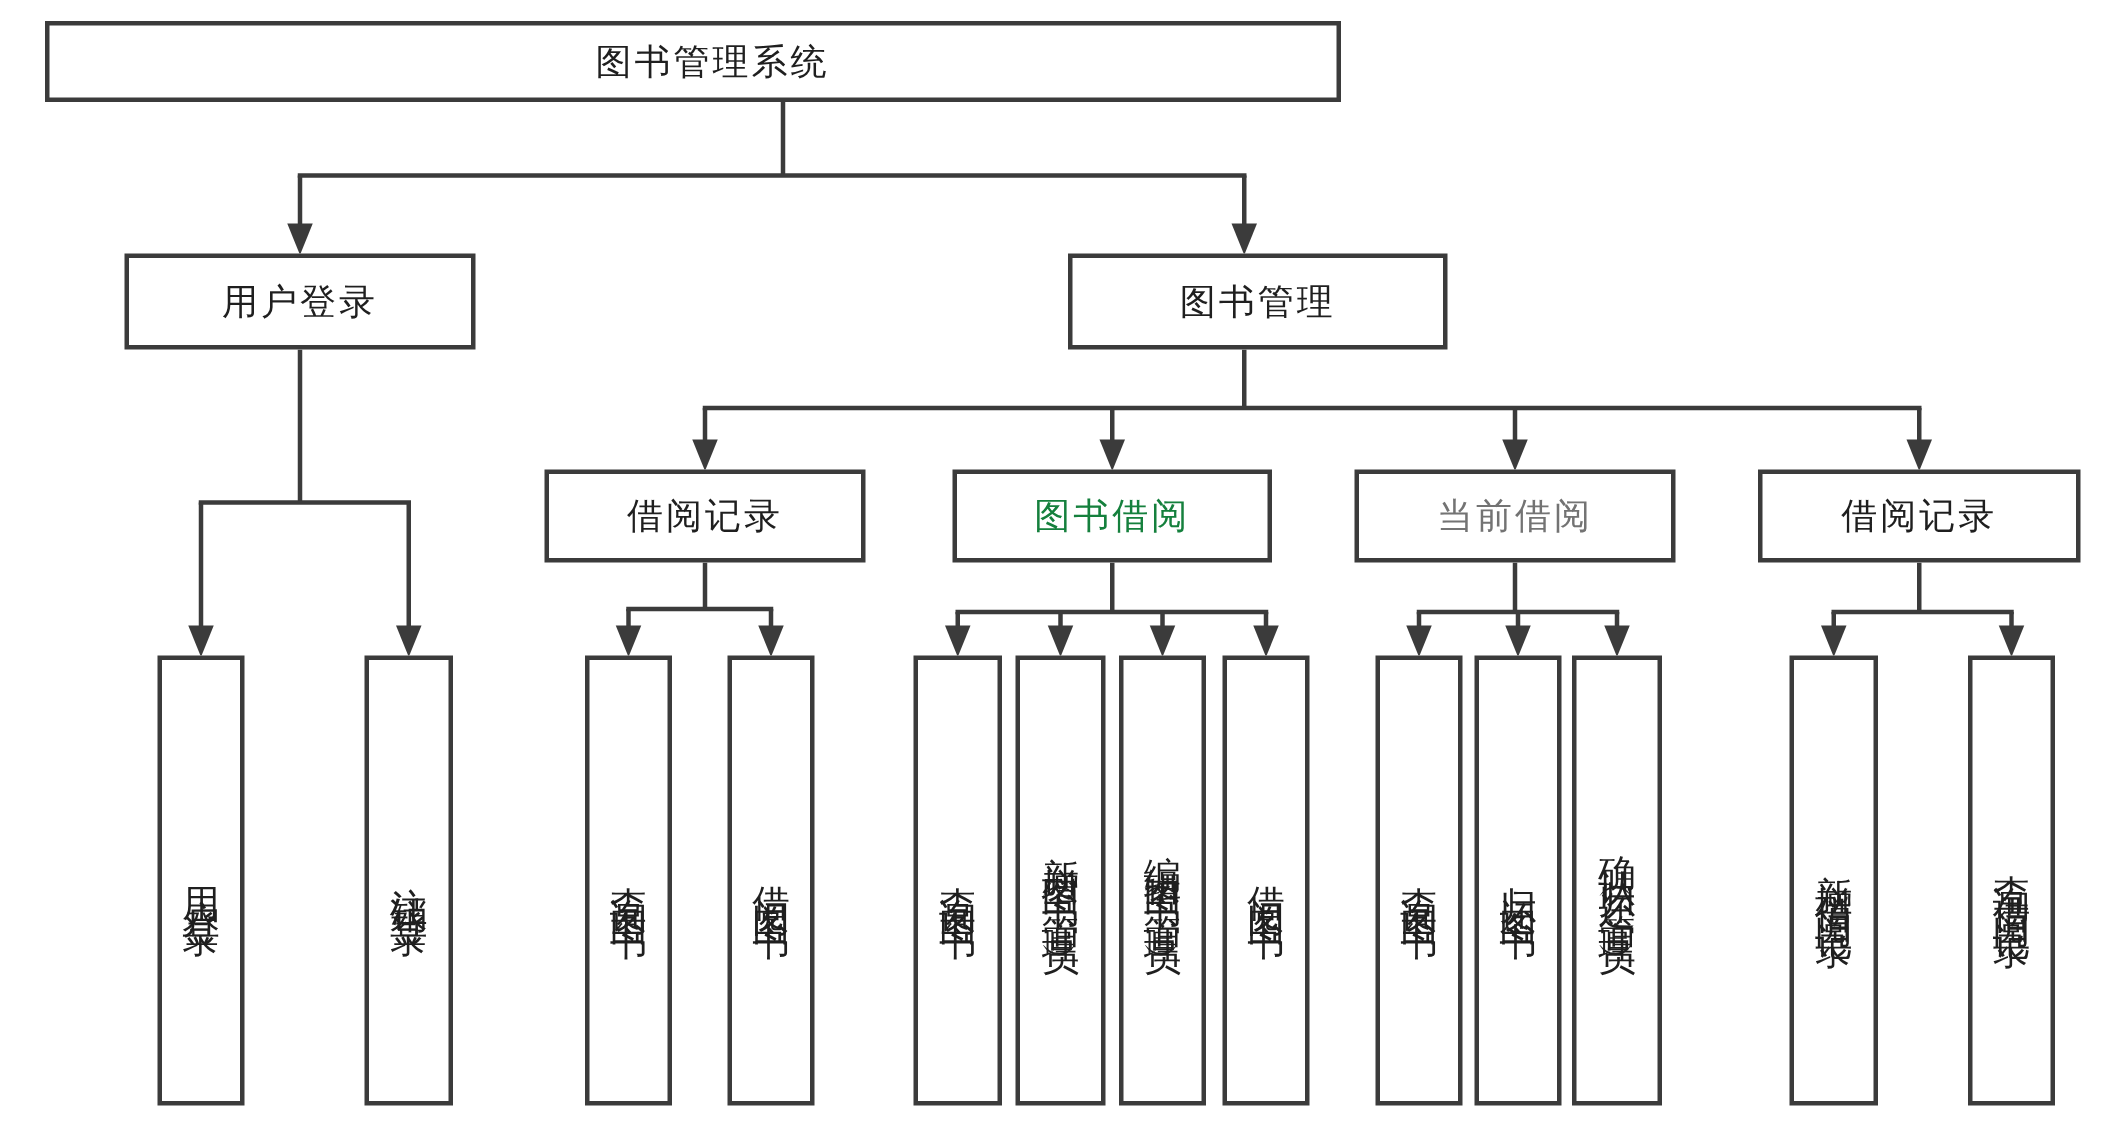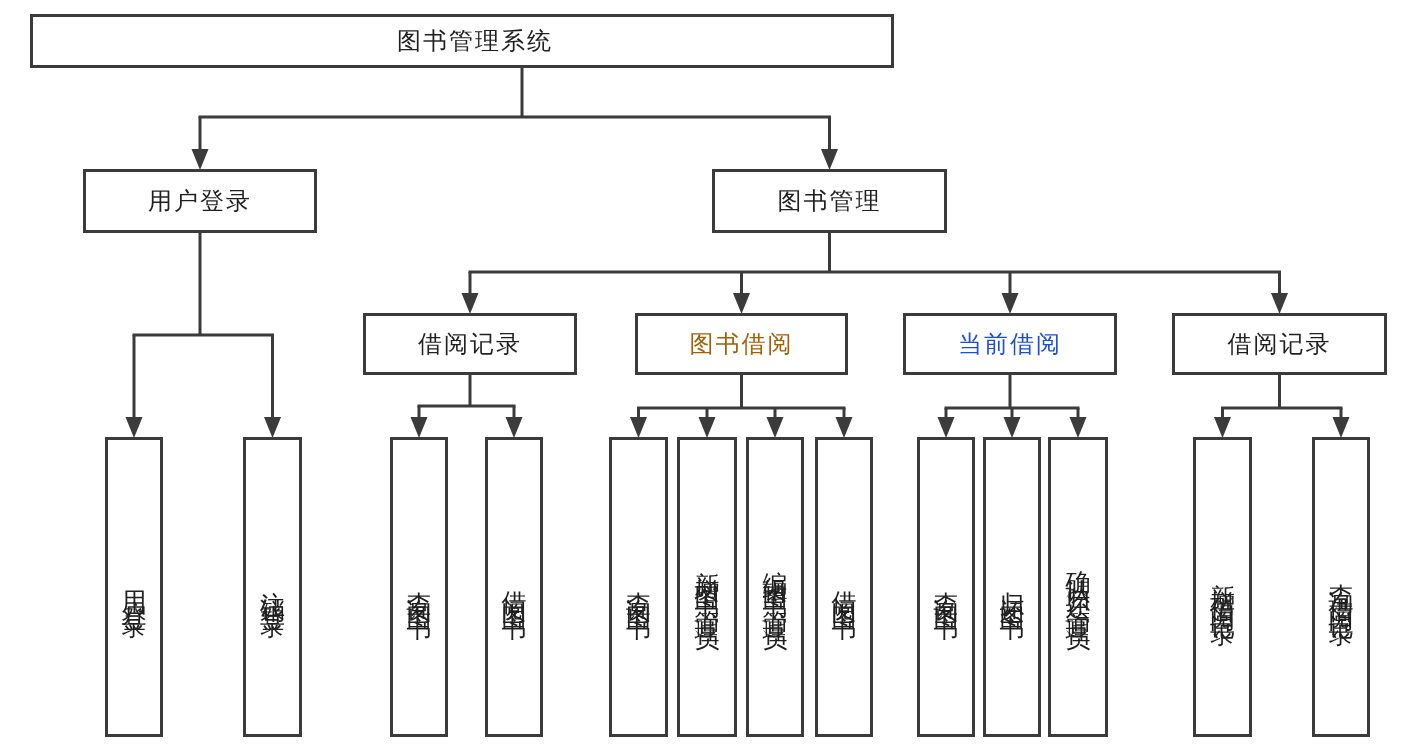--- a/index.html
+++ b/index.html
@@ -128,31 +128,31 @@
         <polygon points="1332.5,417 1349.5,417 1341,438" fill="#3b3b3b"></polygon>
       </g>
     </svg>
   <div id="nodes">
       <div class="node" style="left: 30px; top: 14px; width: 864px; height: 54px; border-color: rgb(59, 59, 59); padding-left: 26px;">
         <span class="lbl" style="color: rgb(31, 31, 31);">图书管理系统</span>
       </div>
       <div class="node" style="left: 83px; top: 169px; width: 234px; height: 64px; border-color: rgb(59, 59, 59);">
         <span class="lbl" style="color: rgb(31, 31, 31);">用户登录</span>
       </div>
-      <div class="node" style="left: 712px; top: 169px; width: 235px; height: 64px; border-color: rgb(59, 59, 59);">
+      <div class="node" style="left: 712px; top: 169px; width: 253px; height: 64px; border-color: rgb(59, 59, 59);">
         <span class="lbl" style="color: rgb(31, 31, 31);">图书管理</span>
       </div>
       <div class="node" style="left: 363px; top: 313px; width: 214px; height: 62px; border-color: rgb(59, 59, 59);">
         <span class="lbl" style="color: rgb(31, 31, 31);">借阅记录</span>
       </div>
       <div class="node" style="left: 635px; top: 313px; width: 213px; height: 62px; border-color: rgb(59, 59, 59);">
-        <span class="lbl" style="color: #a16207;">图书借阅</span>
+        <span class="lbl" style="color: #15803d;">图书借阅</span>
       </div>
       <div class="node" style="left: 903px; top: 313px; width: 214px; height: 62px; border-color: rgb(59, 59, 59);">
-        <span class="lbl" style="color: #1d4ed8;">当前借阅</span>
+        <span class="lbl" style="color: #737373;">当前借阅</span>
       </div>
       <div class="node" style="left: 1172px; top: 313px; width: 215px; height: 62px; border-color: rgb(59, 59, 59);">
         <span class="lbl" style="color: rgb(31, 31, 31);">借阅记录</span>
       </div>
       <div class="node vertical" style="left: 105px; top: 437px; width: 58px; height: 300px; border-color: rgb(59, 59, 59);">
         <span class="lbl" style="color: rgb(31, 31, 31);">用户登录</span>
       </div>
       <div class="node vertical" style="left: 243px; top: 437px; width: 59px; height: 300px; border-color: rgb(59, 59, 59);">
         <span class="lbl" style="color: rgb(31, 31, 31);">注销登录</span>
       </div>

